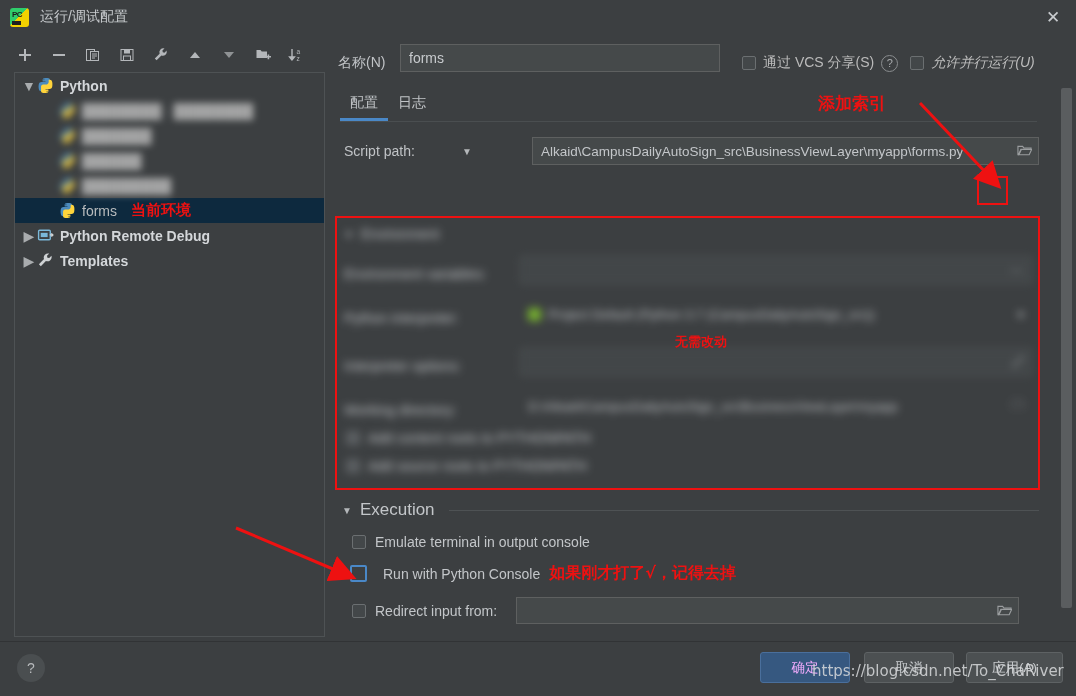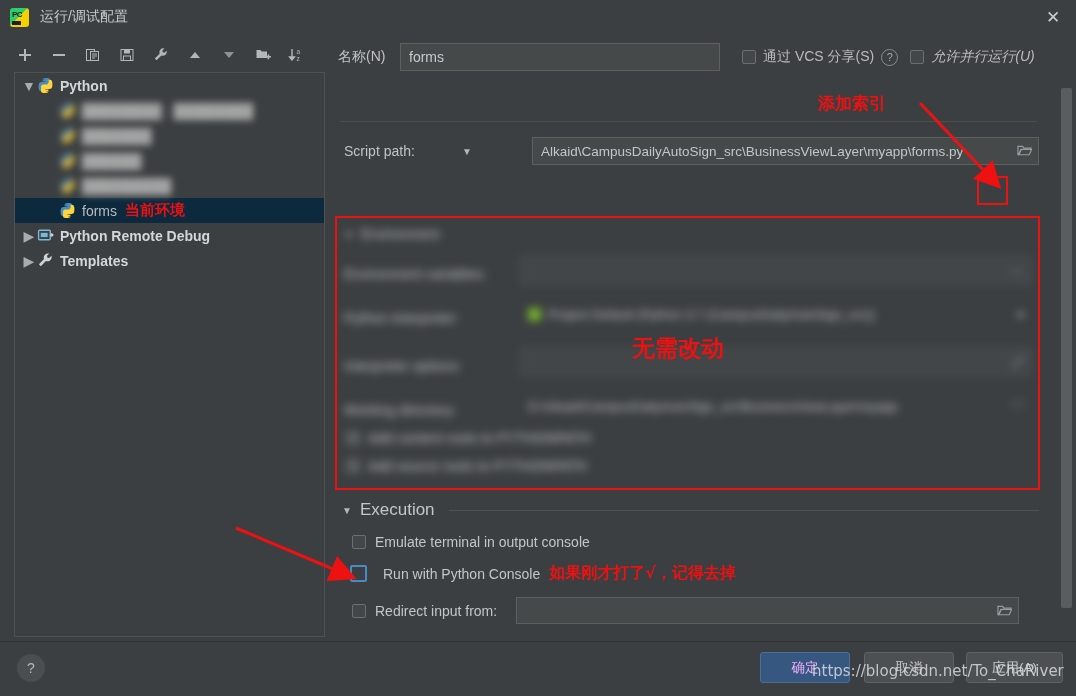--- a/index.html
+++ b/index.html
@@ -82,21 +82,21 @@
   }
   .tree-label { margin-left: 1px; }
   .annot-red {
     color: #ee1111; font-weight: bold; font-size: 15px;
     font-family: "DejaVu Sans", "Liberation Sans", sans-serif;
   }
 
   
   .name-row {
     position: absolute; left: 338px; top: 42px; width: 700px; height: 30px;
-    display: flex; align-items: center;
+    display: flex; align-items: flex-end;
   }
   .name-label { font-size: 14px; color: #c0c3c6; width: 62px; }
   .name-input {
     width: 320px; height: 28px; background: #45494a; border: 1px solid #5e6060;
     color: #c8cbce; font-size: 14px; padding: 0 8px;
     font-family: "Liberation Sans", sans-serif;
   }
   .cb-group { display: flex; align-items: center; margin-left: 22px; gap: 7px; font-size: 14px; }
   .cbox {
     width: 14px; height: 14px; border: 1px solid #6b6f71; background: #434749;
@@ -329,21 +329,21 @@
       </svg>
       <span class="tree-label">█████████</span>
     </div>
 
     <div class="tree-row child selected" style="padding-left:44px;">
       <svg class="py-ico" viewBox="0 0 16 16">
         <path d="M7.9 1c-2 0-2.6.8-2.6 1.9v1.4h2.7v.5H4.2c-1.2 0-2.2.7-2.5 2.1-.3 1.6-.3 2.6 0 4.3.3 1.3 1 2.1 2.2 2.1h1.1v-1.9c0-1.3 1.2-2.5 2.6-2.5h2.6c1.1 0 2-.9 2-2.1V2.9C12.2 1.8 11.3 1 10 1zM6.5 2.1c.3 0 .5.2.5.5s-.2.5-.5.5-.5-.2-.5-.5.2-.5.5-.5z" fill="#4b8bbe"></path>
         <path d="M8.1 15c2 0 2.6-.8 2.6-1.9v-1.4H8v-.5h3.8c1.2 0 2.2-.7 2.5-2.1.3-1.6.3-2.6 0-4.3-.3-1.3-1-2.1-2.2-2.1h-1.1v1.9c0 1.3-1.2 2.5-2.6 2.5H5.8c-1.1 0-2 .9-2 2.1v3.9c0 1.1.9 1.9 2.2 1.9zm1.4-1.1c-.3 0-.5-.2-.5-.5s.2-.5.5-.5.5.2.5.5-.2.5-.5.5z" fill="#ffd43b"></path>
       </svg>
       <span class="tree-label" style="color:#b9bcbe;">forms</span>
-      <span class="annot-red" style="margin-left:8px;">当前环境</span>
+      <span class="annot-red" style="margin-left:14px;">当前环境</span>
     </div>
 
     <div class="tree-row root">
       <span class="tri">▶</span>
       <svg class="py-ico" viewBox="0 0 16 16">
         <rect x="1.5" y="3" width="11" height="9" rx="1" fill="none" stroke="#7ab8d9" stroke-width="1.3"></rect>
         <rect x="3.5" y="5.5" width="6.5" height="4" fill="#7ab8d9"></rect>
         <path d="M12 7.5h3M13.5 6l1.5 1.5-1.5 1.5" stroke="#d0d3d5" stroke-width="1.2" fill="none"></path>
       </svg>
       <span class="tree-label">Python Remote Debug</span>
@@ -365,20 +365,24 @@
       <span class="cbox"></span>
       <span>通过 VCS 分享(S)</span>
       <span class="qmark">?</span>
     </span>
     <span class="cb-group" style="margin-left:12px;font-style:italic;">
       <span class="cbox"></span>
       <span>允许并行运行(U)</span>
     </span>
   </div>
 
+  <div class="tabs">
+    <div class="tab active">配置</div>
+    <div class="tab">日志</div>
+  </div>
   <div class="tab-divider"></div>
 
   <div class="form-row" style="left:344px; top:136px; width:695px;">
     <span class="f-label" style="width:120px;">Script path:</span>
     <span class="dd-tri" style="margin-right:60px;">▼</span>
     <span class="text-field" style="width:515px;">
       <span style="overflow:hidden;text-overflow:clip;white-space:nowrap;max-width:470px;display:inline-block;">Alkaid\CampusDailyAutoSign_src\BusinessViewLayer\myapp\forms.py</span>
       <span class="field-icon">
         <svg width="15" height="14" viewBox="0 0 16 14">
             <path d="M1 2h5l1.3 1.8H15v1.4H4.2L1.6 11H1z" fill="none" stroke="#9a9d9f" stroke-width="1.2"></path>
@@ -483,16 +487,16 @@
       <defs>
         <marker id="ah" markerWidth="9" markerHeight="9" refX="3" refY="4.5" orient="auto">
           <path d="M0,0 L9,4.5 L0,9 z" fill="#ee1111"></path>
         </marker>
       </defs>
       <line x1="920" y1="103" x2="989" y2="176" stroke="#ee1111" stroke-width="3" marker-end="url(#ah)"></line>
 
       <line x1="236" y1="528" x2="340" y2="572" stroke="#ee1111" stroke-width="3" marker-end="url(#ah)"></line>
     </svg>
     <span class="annot-text" style="left:818px; top:92px; font-size:17px;">添加索引</span>
-    <span class="annot-text" style="left:632px; top:333px; font-size:23px;">无需改动</span>
+    <span class="annot-text" style="left:675px; top:333px; font-size:13px;">无需改动</span>
   </div>
 
 </div>
 
 </body></html>

